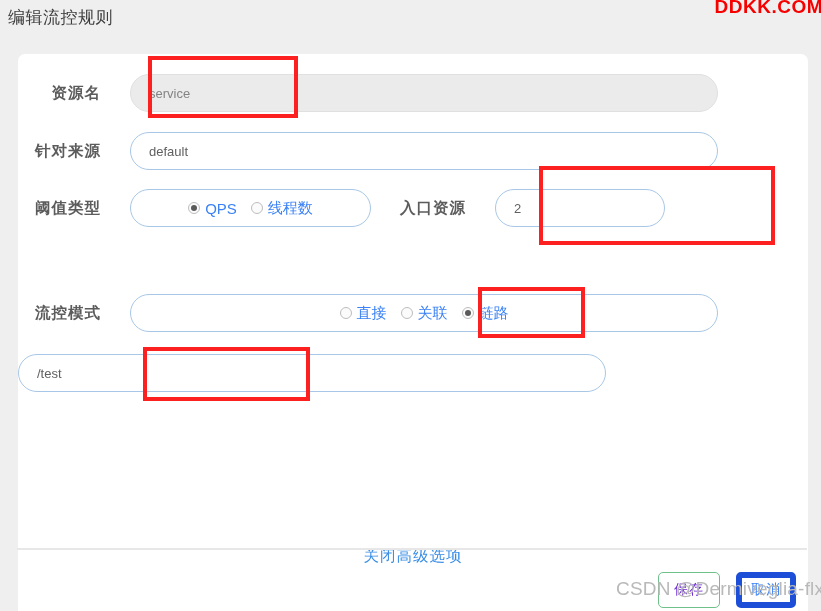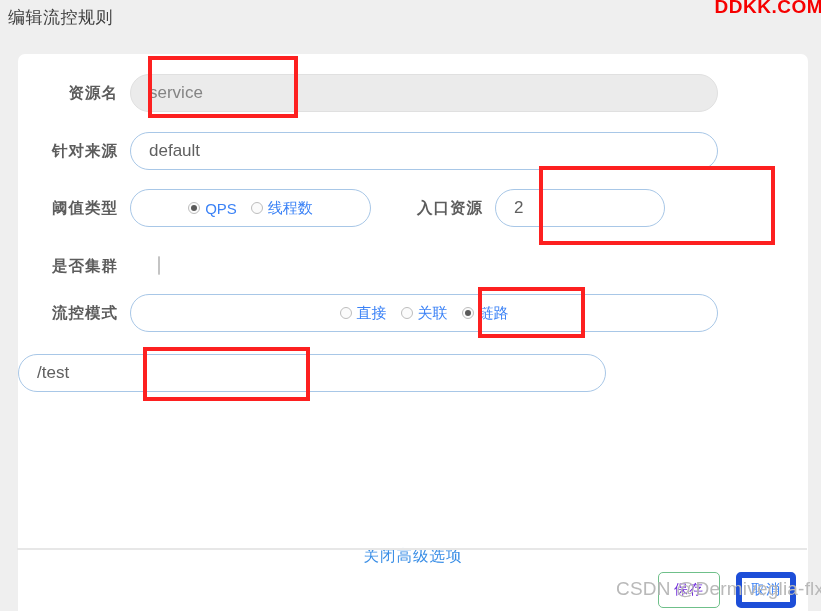--- a/index.html
+++ b/index.html
@@ -68,39 +68,39 @@
     position: absolute;
     left: 0;
     width: 100%;
     height: 38px;
     display: flex;
     align-items: center;
   }
   .label {
     width: 112px;
     text-align: right;
-    padding-right: 12px;
+    padding-right: 29px;
     font-size: 15.5px;
     font-weight: bold;
     color: #5c5c5c;
     letter-spacing: 1px;
     box-sizing: border-box;
     flex: none;
   }
   .field {
     flex: none;
   }
 
   .input {
     box-sizing: border-box;
     height: 38px;
     border: 1px solid #a8c7e7;
     border-radius: 19px;
     background: #ffffff;
-    font-size: 17px;
+    font-size: 13px;
     color: #606060;
     padding: 0 18px;
     display: flex;
     align-items: center;
     font-family: "Liberation Sans", "DejaVu Sans", sans-serif;
   }
   .input.disabled {
     background: #ebebeb;
     border-color: #e0e0e0;
     color: #848484;
@@ -243,26 +243,20 @@
       </div>
       <div class="radio-opt">
         <span class="dot"></span>
         <span>线程数</span>
       </div>
     </div>
     <div class="label" style="width:124px">入口资源</div>
     <div class="field input" style="width:170px">2</div>
   </div>
 
-  <div class="form-row" style="top:193px">
-    <div class="label">是否集群</div>
-    <div class="field" style="padding-left:28px">
-      <span class="checkbox"></span>
-    </div>
-  </div>
 
   <div class="form-row" style="top:240px">
     <div class="label">流控模式</div>
     <div class="field radio-group" style="width:588px">
       <div class="radio-opt">
         <span class="dot"></span>
         <span>直接</span>
       </div>
       <div class="radio-opt">
         <span class="dot"></span>

